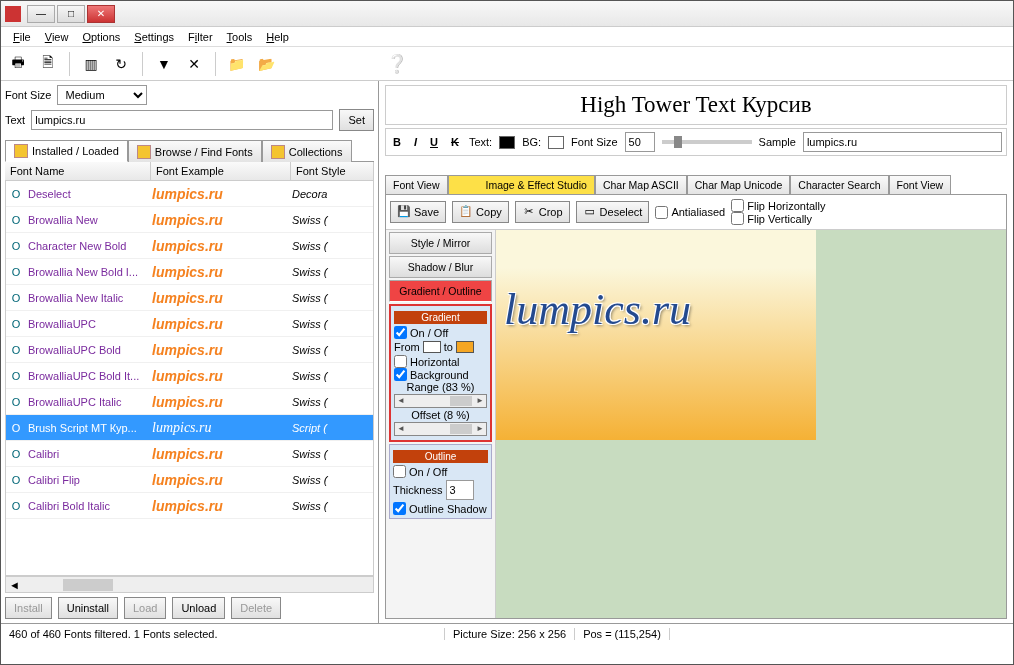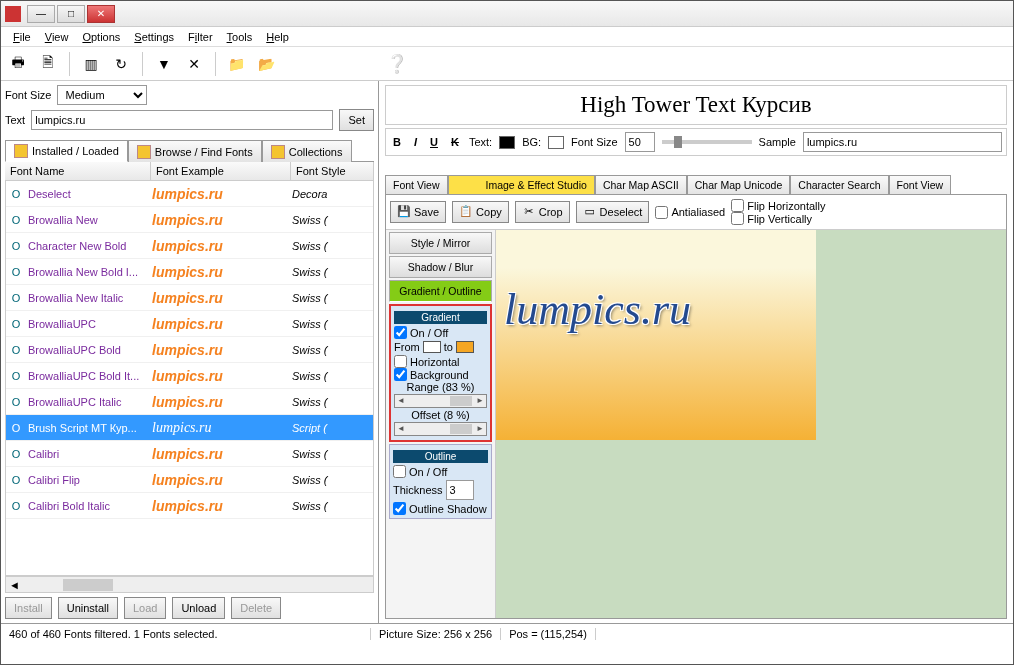--- a/index.html
+++ b/index.html
@@ -52,21 +52,21 @@
 .rtab.active { background: #fde047; padding-left: 37px; }
 .rtabbody { border: 1px solid #999; flex: 1; display: flex; flex-direction: column; }
 .rtoolbar { display: flex; align-items: center; gap: 6px; padding: 4px; border-bottom: 1px solid #ccc; }
 .rtoolbar button { display: flex; align-items: center; gap: 3px; padding: 2px 6px; }
 .ico { width: 14px; height: 14px; display: inline-block; }
 .chk { display: flex; align-items: center; gap: 3px; }
 .workarea { flex: 1; display: flex; }
 .sidepanel { width: 110px; border-right: 1px solid #ccc; background: #f4f4f4; }
 .sp-tab { padding: 4px; text-align: center; border: 1px solid #aaa; background: linear-gradient(#f8f8f8,#ddd); margin: 2px 3px; font-size: 10.5px; }
 .sp-body { border: 2px solid #d33; margin: 2px 3px; padding: 3px; background: #d9e7f5; font-size: 10.5px; }
-.sp-sec-title { background: #0c4a6e; color: #fff; text-align: center; padding: 1px; margin: 2px 0; font-size: 10px; }
+.sp-sec-title { background: #c2410c; color: #fff; text-align: center; padding: 1px; margin: 2px 0; font-size: 10px; }
 .sp-row { display: flex; align-items: center; gap: 3px; margin: 2px 0; }
 .miniswatch { width: 18px; height: 12px; border: 1px solid #555; }
 .rangebar { height: 14px; border: 1px solid #888; background: #eee; position: relative; margin: 1px 0; }
 .rangebar .arrow { position: absolute; top: 1px; font-size: 8px; color: #555; }
 .outline-panel { margin: 2px 3px; padding: 3px; background: #d9e7f5; border: 1px solid #aac; }
 .canvas { flex: 1; position: relative; background: #c8dcc0; }
 .gradbox { position: absolute; left: 0; top: 0; width: 320px; height: 210px; background: linear-gradient(#fbf7dc 0%, #fbf7dc 18%, #f5b135 100%); }
 .lumptext { position: absolute; left: 8px; top: 54px; font-family: 'Brush Script MT', cursive; font-size: 44px; font-style: italic; color: #244a8f; text-shadow: 1px 1px 0 #fff, -1px -1px 0 #fff, 1px -1px 0 #fff, -1px 1px 0 #fff, 2px 2px 3px rgba(0,0,0,.4); }
 .statusbar { height: 20px; border-top: 1px solid #999; display: flex; align-items: center; }
 .statusbar div { padding: 0 8px; border-right: 1px solid #ccc; }
@@ -290,21 +290,21 @@
           <label class="chk">
               <input type="checkbox" style="">
               <span>Flip Vertically</span>
             </label>
         </div>
       </div>
       <div class="workarea">
         <div class="sidepanel">
           <div class="sp-tab">Style / Mirror</div>
           <div class="sp-tab">Shadow / Blur</div>
-          <div class="sp-tab" style="background:#84cc16;border-bottom:1px solid #fff">Gradient / Outline</div>
+          <div class="sp-tab" style="background:#ef4444;border-bottom:1px solid #fff">Gradient / Outline</div>
           <div class="sp-body">
             <div class="sp-sec-title">Gradient</div>
             <label class="chk">
                 <input type="checkbox" checked="" style="">
                 <span>On / Off</span>
               </label>
             <div class="sp-row">
               <span>From</span>
               <span class="miniswatch" style="background:#fff"></span>
               <span>to</span>
@@ -350,16 +350,16 @@
         <div class="canvas">
           <div class="gradbox"></div>
           <div class="lumptext">lumpics.ru</div>
         </div>
       </div>
     </div>
   </div>
 </div>
 
 <div class="statusbar">
-  <div style="width:370px">460 of 460 Fonts filtered.  1 Fonts selected.</div>
+  <div style="width:444px">460 of 460 Fonts filtered.  1 Fonts selected.</div>
   <div>Picture Size: 256 x 256</div>
   <div>Pos = (115,254)</div>
 </div>
 
 </body></html>

